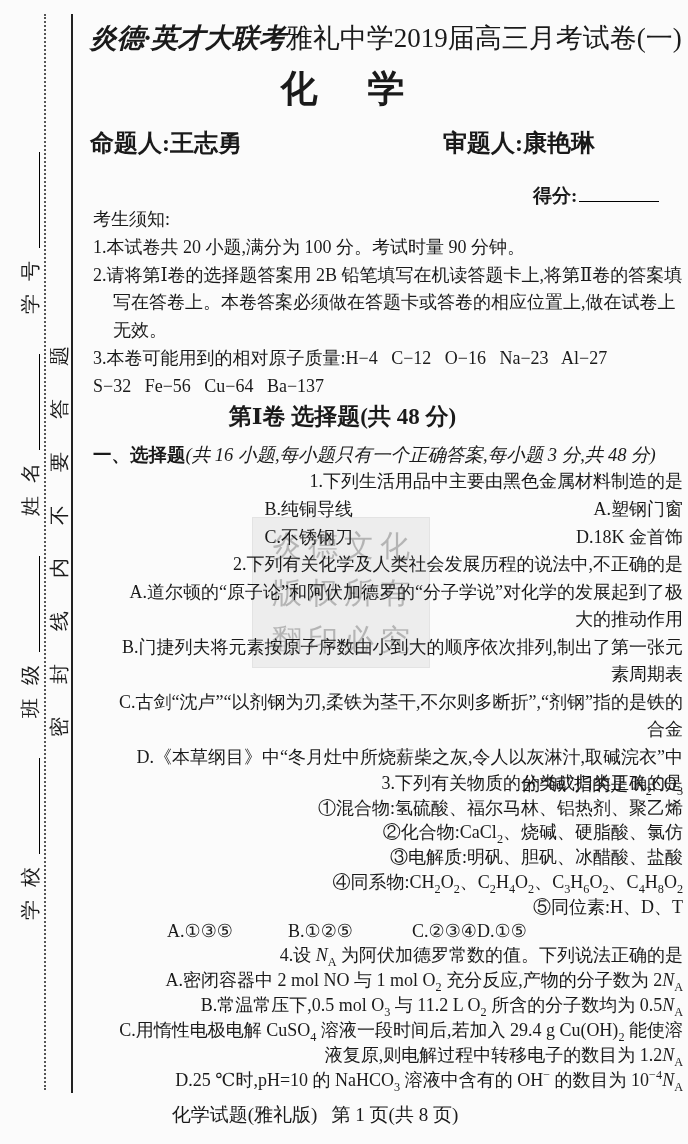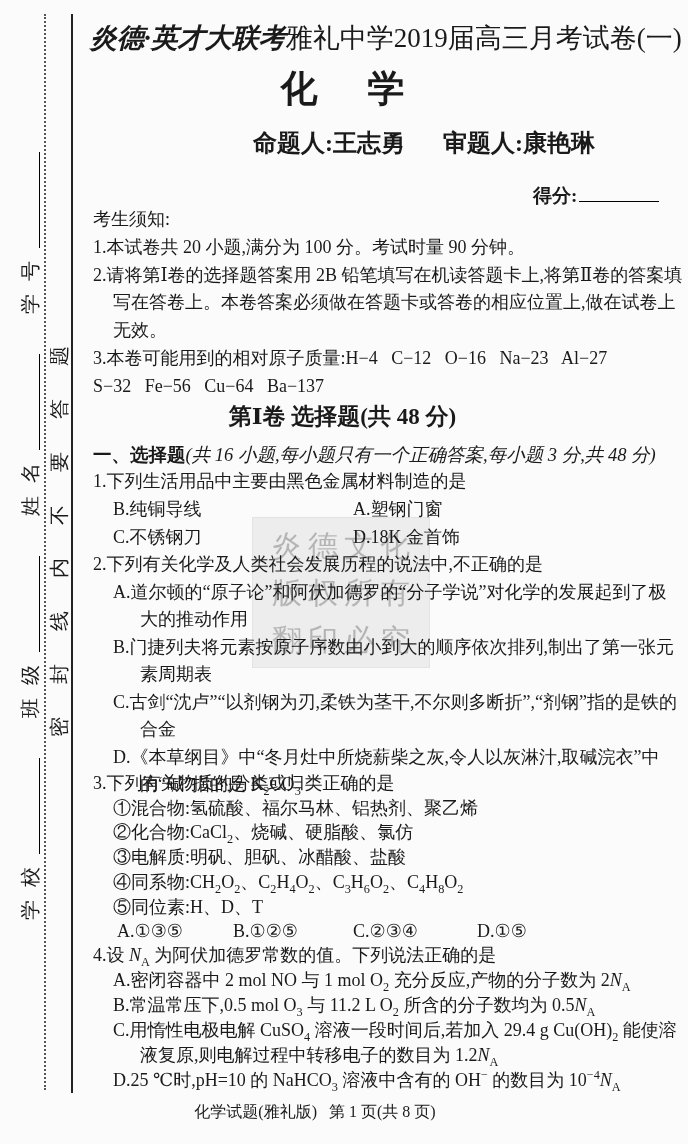--- a/index.html
+++ b/index.html
@@ -27,35 +27,35 @@
   .seal-strip{
     left:47px;top:737px;width:412px;height:24px;
     transform:rotate(-90deg);transform-origin:0 0;
     font-size:20px;letter-spacing:33px;white-space:nowrap;line-height:24px;
   }
   
   .head-col{left:90px;width:505px;text-align:center;}
   .exam-title{top:20px;font-size:27px;white-space:nowrap;}
   .brand{font-weight:bold;font-style:italic;}
   .subject{top:64px;font-size:37px;font-weight:bold;display:flex;justify-content:center;gap:50px;}
-  .persons{top:127px;font-size:24px;font-weight:bold;display:flex;justify-content:flex-end;gap:38px;white-space:nowrap;}
+  .persons{top:127px;font-size:24px;font-weight:bold;display:flex;justify-content:space-between;gap:38px;white-space:nowrap;}
   .score-row{left:533px;top:183px;font-size:19px;font-weight:bold;white-space:nowrap;}
   .score-line{display:inline-block;width:80px;border-bottom:1.5px solid #000;height:2px;margin-left:2px;}
   
   .notice{left:93px;top:206px;width:590px;line-height:27.8px;}
   .hang20{padding-left:20px;text-indent:-20px;}
   .masses{white-space:pre;}
   .masses2{white-space:pre;}
   
   .sec-title{top:401px;font-size:23px;font-weight:bold;white-space:nowrap;}
   .subtitle{left:93px;top:442px;width:594px;font-size:18.5px;white-space:nowrap;}
   .subtitle .b{font-weight:bold;}
   .subtitle .i{font-style:italic;}
   
-  .q{left:93px;width:590px;}
+  .q{left:93px;width:590px;text-align:right;}
   .q1{top:467px;line-height:28px;}
   .q2{top:551px;line-height:27.5px;}
   .q3{top:771px;line-height:24.7px;}
   .q4{top:943px;line-height:25px;}
   .optgrid{margin-left:20px;display:grid;grid-template-columns:240px 1fr;}
   .opt-hang{margin-left:20px;padding-left:27px;text-indent:-27px;}
   .subitem{margin-left:20px;}
   .optrow{margin-left:24px;display:flex;}
   .optrow .w1{width:116px;}
   .optrow .w2{width:120px;}
@@ -63,21 +63,21 @@
   
   .watermark{
     left:252px;top:517px;width:178px;height:151px;z-index:0;
     background:rgba(0,0,0,0.055);border:1px solid rgba(0,0,0,0.04);
     display:flex;flex-direction:column;justify-content:space-around;align-items:center;
     font-size:30px;letter-spacing:6px;color:rgba(0,0,0,0.24);
     padding:4px 0;box-sizing:border-box;
   }
   .wm-line{line-height:1;text-indent:6px;}
   
-  .footer{left:90px;top:1102px;width:450px;text-align:center;font-size:16px;white-space:pre;}
+  .footer{left:90px;top:1102px;width:450px;text-align:center;font-size:19px;white-space:pre;}
 </style>
 </head>
 <body>
 
 <div class="abs watermark">
   <div class="wm-line">炎德文化</div>
   <div class="wm-line">版权所有</div>
   <div class="wm-line">翻印必究</div>
 </div>
 

